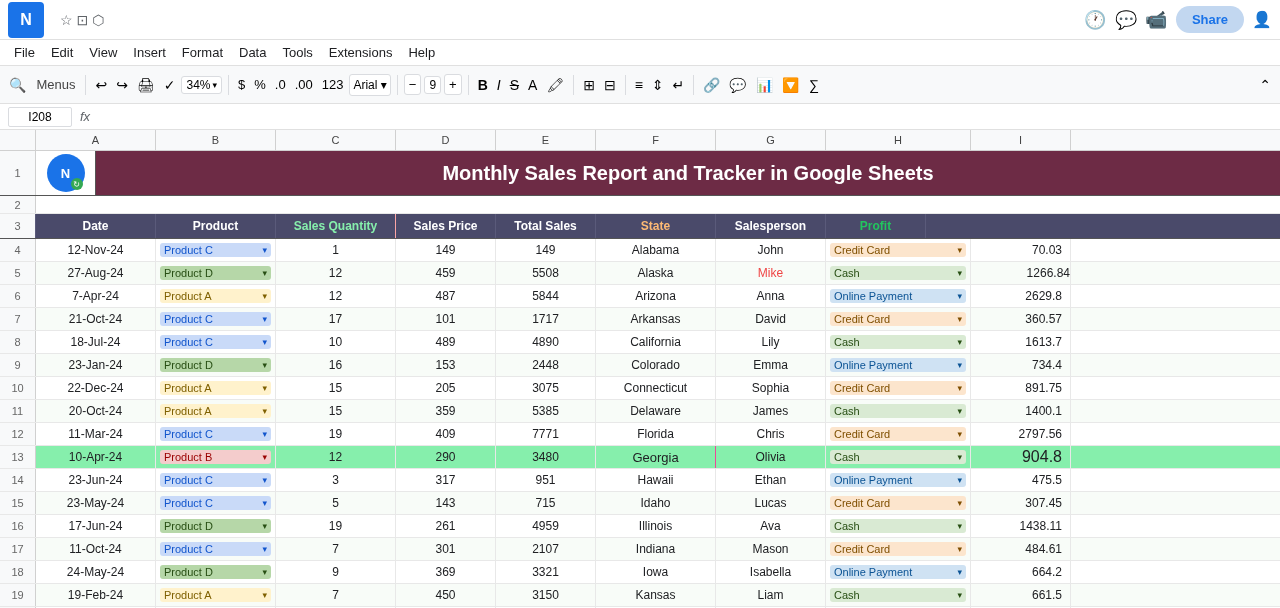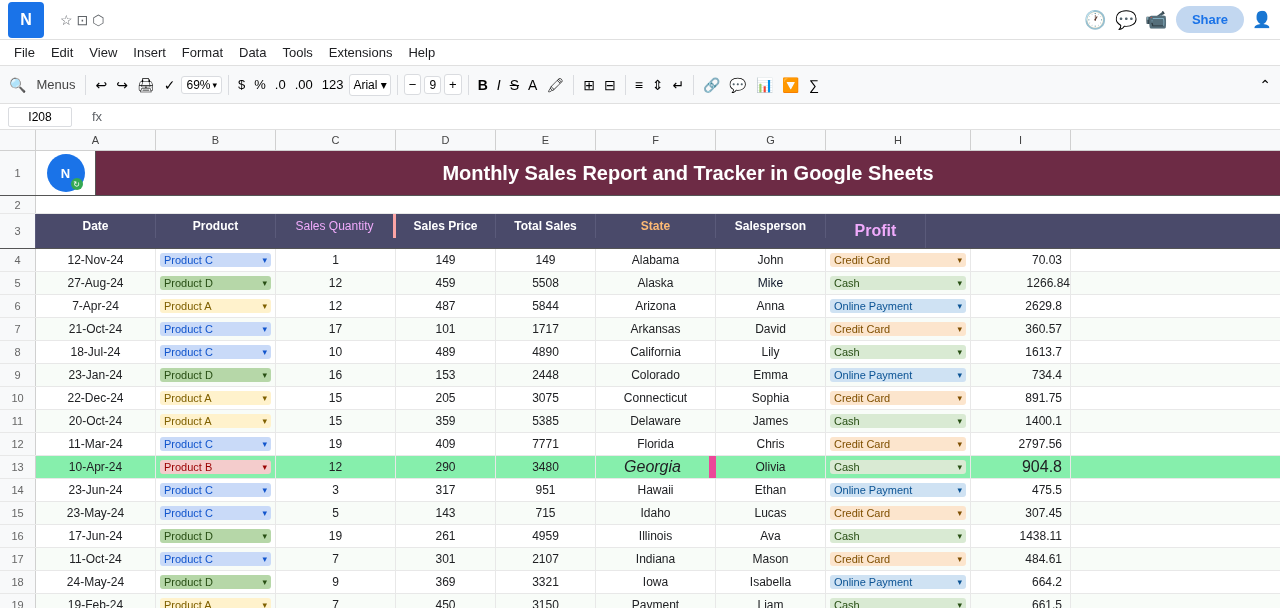--- a/index.html
+++ b/index.html
@@ -40,21 +40,21 @@
 
 <div style="display:flex;align-items:center;height:38px;padding:0 6px;gap:3px;border-bottom:1px solid #e0e0e0;background:#f8f9fa;">
   <span style="font-size:14px;cursor:pointer;padding:3px;">🔍</span>
   <span style="font-size:13px;color:#444;cursor:pointer;padding:3px 4px;">Menus</span>
   <div style="width:1px;height:20px;background:#dadce0;margin:0 3px;"></div>
   <span style="font-size:14px;cursor:pointer;padding:3px;">↩</span>
   <span style="font-size:14px;cursor:pointer;padding:3px;">↪</span>
   <span style="font-size:14px;cursor:pointer;padding:3px;">🖨</span>
   <span style="font-size:14px;cursor:pointer;padding:3px;">✓</span>
   <div style="display:flex;align-items:center;border:1px solid #dadce0;border-radius:3px;padding:1px 4px;gap:2px;background:#fff;cursor:pointer;">
-    <span style="font-size:12px;">69%</span>
+    <span style="font-size:12px;">34%</span>
     <span style="font-size:9px;">▾</span>
   </div>
   <div style="width:1px;height:20px;background:#dadce0;margin:0 3px;"></div>
   <span style="font-size:13px;cursor:pointer;padding:3px;">$</span>
   <span style="font-size:13px;cursor:pointer;padding:3px;">%</span>
   <span style="font-size:13px;cursor:pointer;padding:3px;">.0</span>
   <span style="font-size:13px;cursor:pointer;padding:3px;">.00</span>
   <span style="font-size:13px;cursor:pointer;padding:3px;">123</span>
   <span style="font-size:12px;cursor:pointer;padding:3px;border:1px solid #dadce0;border-radius:3px;background:#fff;">Arial ▾</span>
   <div style="width:1px;height:20px;background:#dadce0;margin:0 3px;"></div>
@@ -81,21 +81,21 @@
   <span style="font-size:14px;cursor:pointer;padding:3px;">💬</span>
   <span style="font-size:14px;cursor:pointer;padding:3px;">📊</span>
   <span style="font-size:14px;cursor:pointer;padding:3px;">🔽</span>
   <span style="font-size:14px;cursor:pointer;padding:3px;">∑</span>
   <div style="flex:1;"></div>
   <span style="font-size:14px;cursor:pointer;padding:3px;">⌃</span>
 </div>
 
 <div style="display:flex;align-items:center;height:26px;padding:0 8px;border-bottom:1px solid #e0e0e0;gap:8px;background:#fff;">
   <input style="width: 64px; border: 1px solid rgb(218, 220, 224); border-radius: 2px; padding: 2px 4px; font-size: 12px; text-align: center;" value="I208">
-  <span style="font-size:13px;color:#5f6368;margin-left:12px;">fx</span>
+  <span style="font-size:13px;color:#5f6368;font-style:italic;">fx</span>
   <input style="flex: 1 1 0%; border: none; outline: none; font-size: 13px; padding: 2px 4px;" value="">
 </div>
 
 <div style="overflow:hidden;flex:1;background:#fff;">
 
   <div style="display:flex;background:#f8f9fa;border-bottom:1px solid #d0d0d0;">
     <div style="width:36px;min-width:36px;height:20px;border-right:1px solid #d0d0d0;background:#f8f9fa;"></div>
     <div style="width:120px;min-width:120px;height:20px;border-right:1px solid #d0d0d0;display:flex;align-items:center;justify-content:center;font-size:11px;color:#444;background:#f8f9fa;cursor:pointer;">A</div>
     <div style="width:120px;min-width:120px;height:20px;border-right:1px solid #d0d0d0;display:flex;align-items:center;justify-content:center;font-size:11px;color:#444;background:#f8f9fa;cursor:pointer;">B</div>
     <div style="width:120px;min-width:120px;height:20px;border-right:1px solid #d0d0d0;display:flex;align-items:center;justify-content:center;font-size:11px;color:#444;background:#f8f9fa;cursor:pointer;">C</div>
@@ -122,26 +122,26 @@
 
   <div style="display:flex;border-bottom:1px solid #e8e8e8;height:18px;">
     <div style="width:36px;min-width:36px;border-right:1px solid #d0d0d0;background:#f8f9fa;display:flex;align-items:center;justify-content:center;font-size:11px;color:#666;">2</div>
     <div style="flex:1;"></div>
   </div>
 
   <div style="display:flex;border-bottom:1px solid #555;background:#4a4a6a;">
     <div style="width:36px;min-width:36px;border-right:1px solid #5a5a7a;background:#f8f9fa;display:flex;align-items:center;justify-content:center;font-size:11px;color:#666;">3</div>
     <div style="width:120px;min-width:120px;height:24px;display:flex;align-items:center;justify-content:center;font-size:12px;font-weight:600;color:#fff;border-right:1px solid #5a5a7a;">Date</div>
     <div style="width:120px;min-width:120px;height:24px;display:flex;align-items:center;justify-content:center;font-size:12px;font-weight:600;color:#fff;border-right:1px solid #5a5a7a;">Product</div>
-    <div style="width:120px;min-width:120px;height:24px;display:flex;align-items:center;justify-content:center;font-size:12px;font-weight:400;color:#f0abfc;border-right:3px solid #fca5a5;">Sales Quantity</div>
+    <div style="width:120px;min-width:120px;height:24px;display:flex;align-items:center;justify-content:center;font-size:12px;font-weight:700;color:#86efac;border-right:1px solid #fca5a5;">Sales Quantity</div>
     <div style="width:100px;min-width:100px;height:24px;display:flex;align-items:center;justify-content:center;font-size:12px;font-weight:600;color:#fff;border-right:1px solid #5a5a7a;">Sales Price</div>
     <div style="width:100px;min-width:100px;height:24px;display:flex;align-items:center;justify-content:center;font-size:12px;font-weight:600;color:#fff;border-right:1px solid #5a5a7a;">Total Sales</div>
     <div style="width:120px;min-width:120px;height:24px;display:flex;align-items:center;justify-content:center;font-size:12px;font-weight:600;color:#fdba74;border-right:1px solid #5a5a7a;">State</div>
     <div style="width:110px;min-width:110px;height:24px;display:flex;align-items:center;justify-content:center;font-size:12px;font-weight:600;color:#fff;border-right:1px solid #5a5a7a;">Salesperson</div>
-    <div style="width:100px;min-width:100px;height:34px;display:flex;align-items:center;justify-content:center;font-size:16px;font-weight:600;color:#f0abfc;border-right:1px solid #5a5a7a;">Profit</div>
+    <div style="width:100px;min-width:100px;height:24px;display:flex;align-items:center;justify-content:center;font-size:12px;font-weight:600;color:#22c55e;border-right:1px solid #5a5a7a;">Profit</div>
   </div>
 
   <div id="data-rows-container">
       <div style="display: flex; border-bottom: 1px solid rgb(232, 232, 232); background: rgb(255, 255, 255);">
     <div style="width:36px;min-width:36px;height:22px;border-right:1px solid #d0d0d0;display:flex;align-items:center;justify-content:center;font-size:11px;color:#666;background:#f8f9fa;">4</div>
     <div style="width:120px;min-width:120px;height:22px;border-right:1px solid #e8e8e8;display:flex;align-items:center;justify-content:center;font-size:12px;color:#202124;">12-Nov-24</div>
     <div style="width:120px;min-width:120px;height:22px;border-right:1px solid #e8e8e8;display:flex;align-items:center;padding:0 4px;">
       <div style="display:flex;align-items:center;justify-content:space-between;width:100%;background:#c9daf8;color:#1155cc;border-radius:3px;padding:1px 4px;font-size:11px;font-weight:500;">
         <span>Product C</span>
             <span style="font-size:9px;">▾</span>
@@ -166,21 +166,21 @@
     <div style="width:120px;min-width:120px;height:22px;border-right:1px solid #e8e8e8;display:flex;align-items:center;padding:0 4px;">
       <div style="display:flex;align-items:center;justify-content:space-between;width:100%;background:#b6d7a8;color:#274e13;border-radius:3px;padding:1px 4px;font-size:11px;font-weight:500;">
         <span>Product D</span>
             <span style="font-size:9px;">▾</span>
       </div>
     </div>
     <div style="width:120px;min-width:120px;height:22px;border-right:1px solid #e8e8e8;display:flex;align-items:center;justify-content:center;font-size:12px;color:#202124;">12</div>
     <div style="width:100px;min-width:100px;height:22px;border-right:1px solid #e8e8e8;display:flex;align-items:center;justify-content:center;font-size:12px;color:#202124;">459</div>
     <div style="width:100px;min-width:100px;height:22px;border-right:1px solid #e8e8e8;display:flex;align-items:center;justify-content:center;font-size:12px;color:#202124;">5508</div>
     <div style="width:120px;min-width:120px;height:22px;border-right:1px solid #e8e8e8;display:flex;align-items:center;justify-content:center;font-size:12px;color:#202124;">Alaska</div>
-    <div style="width:110px;min-width:110px;height:22px;border-right:1px solid #e8e8e8;display:flex;align-items:center;justify-content:center;font-size:12px;color:#0f172a;">Mike</div>
+    <div style="width:110px;min-width:110px;height:22px;border-right:1px solid #e8e8e8;display:flex;align-items:center;justify-content:center;font-size:12px;color:#ef4444;">Mike</div>
     <div style="width:145px;min-width:145px;height:22px;border-right:1px solid #e8e8e8;display:flex;align-items:center;padding:0 4px;">
       <div style="display:flex;align-items:center;justify-content:space-between;width:100%;background:#d9ead3;color:#274e13;border-radius:3px;padding:1px 4px;font-size:11px;">
         <span>Cash</span>
             <span style="font-size:9px;">▾</span>
       </div>
     </div>
     <div style="width:100px;min-width:100px;height:22px;border-right:1px solid #e8e8e8;display:flex;align-items:center;justify-content:flex-end;padding-right:0;font-size:12px;color:#202124;">1266.84</div>
   </div>
       <div style="display: flex; border-bottom: 1px solid rgb(232, 232, 232); background: rgb(255, 255, 255);">
     <div style="width:36px;min-width:36px;height:22px;border-right:1px solid #d0d0d0;display:flex;align-items:center;justify-content:center;font-size:11px;color:#666;background:#f8f9fa;">6</div>
@@ -341,21 +341,21 @@
     <div style="width:120px;min-width:120px;height:22px;border-right:1px solid #e8e8e8;display:flex;align-items:center;justify-content:center;font-size:12px;color:#202124;">10-Apr-24</div>
     <div style="width:120px;min-width:120px;height:22px;border-right:1px solid #e8e8e8;display:flex;align-items:center;padding:0 4px;">
       <div style="display:flex;align-items:center;justify-content:space-between;width:100%;background:#f4cccc;color:#990000;border-radius:3px;padding:1px 4px;font-size:11px;font-weight:500;">
         <span>Product B</span>
             <span style="font-size:9px;">▾</span>
       </div>
     </div>
     <div style="width:120px;min-width:120px;height:22px;border-right:1px solid #e8e8e8;display:flex;align-items:center;justify-content:center;font-size:12px;color:#202124;">12</div>
     <div style="width:100px;min-width:100px;height:22px;border-right:1px solid #e8e8e8;display:flex;align-items:center;justify-content:center;font-size:12px;color:#202124;">290</div>
     <div style="width:100px;min-width:100px;height:22px;border-right:1px solid #e8e8e8;display:flex;align-items:center;justify-content:center;font-size:12px;color:#202124;">3480</div>
-    <div style="width:120px;min-width:120px;height:22px;border-right:7px solid #ec4899;display:flex;align-items:center;justify-content:center;font-size:16px;color:#202124;font-style:italic;">Georgia</div>
+    <div style="width:120px;min-width:120px;height:22px;border-right:1px solid #ec4899;display:flex;align-items:center;justify-content:center;font-size:13px;color:#202124;">Georgia</div>
     <div style="width:110px;min-width:110px;height:22px;border-right:1px solid #e8e8e8;display:flex;align-items:center;justify-content:center;font-size:12px;color:#202124;">Olivia</div>
     <div style="width:145px;min-width:145px;height:22px;border-right:1px solid #e8e8e8;display:flex;align-items:center;padding:0 4px;">
       <div style="display:flex;align-items:center;justify-content:space-between;width:100%;background:#d9ead3;color:#274e13;border-radius:3px;padding:1px 4px;font-size:11px;">
         <span>Cash</span>
             <span style="font-size:9px;">▾</span>
       </div>
     </div>
     <div style="width:100px;min-width:100px;height:22px;border-right:1px solid #e8e8e8;display:flex;align-items:center;justify-content:flex-end;padding-right:8px;font-size:16px;color:#202124;">904.8</div>
   </div>
       <div style="display: flex; border-bottom: 1px solid rgb(232, 232, 232); background: rgb(255, 255, 255);">
@@ -473,21 +473,21 @@
     <div style="width:120px;min-width:120px;height:22px;border-right:1px solid #e8e8e8;display:flex;align-items:center;justify-content:center;font-size:12px;color:#202124;">19-Feb-24</div>
     <div style="width:120px;min-width:120px;height:22px;border-right:1px solid #e8e8e8;display:flex;align-items:center;padding:0 4px;">
       <div style="display:flex;align-items:center;justify-content:space-between;width:100%;background:#fff2cc;color:#7f6000;border-radius:3px;padding:1px 4px;font-size:11px;font-weight:500;">
         <span>Product A</span>
             <span style="font-size:9px;">▾</span>
       </div>
     </div>
     <div style="width:120px;min-width:120px;height:22px;border-right:1px solid #e8e8e8;display:flex;align-items:center;justify-content:center;font-size:12px;color:#202124;">7</div>
     <div style="width:100px;min-width:100px;height:22px;border-right:1px solid #e8e8e8;display:flex;align-items:center;justify-content:center;font-size:12px;color:#202124;">450</div>
     <div style="width:100px;min-width:100px;height:22px;border-right:1px solid #e8e8e8;display:flex;align-items:center;justify-content:center;font-size:12px;color:#202124;">3150</div>
-    <div style="width:120px;min-width:120px;height:22px;border-right:1px solid #e8e8e8;display:flex;align-items:center;justify-content:center;font-size:12px;color:#202124;">Payment</div>
+    <div style="width:120px;min-width:120px;height:22px;border-right:1px solid #e8e8e8;display:flex;align-items:center;justify-content:center;font-size:12px;color:#202124;">Kansas</div>
     <div style="width:110px;min-width:110px;height:22px;border-right:1px solid #e8e8e8;display:flex;align-items:center;justify-content:center;font-size:12px;color:#202124;">Liam</div>
     <div style="width:145px;min-width:145px;height:22px;border-right:1px solid #e8e8e8;display:flex;align-items:center;padding:0 4px;">
       <div style="display:flex;align-items:center;justify-content:space-between;width:100%;background:#d9ead3;color:#274e13;border-radius:3px;padding:1px 4px;font-size:11px;">
         <span>Cash</span>
             <span style="font-size:9px;">▾</span>
       </div>
     </div>
     <div style="width:100px;min-width:100px;height:22px;border-right:1px solid #e8e8e8;display:flex;align-items:center;justify-content:flex-end;padding-right:8px;font-size:12px;color:#202124;">661.5</div>
   </div>
       <div style="display: flex; border-bottom: 1px solid rgb(232, 232, 232); background: rgb(255, 255, 255);">

